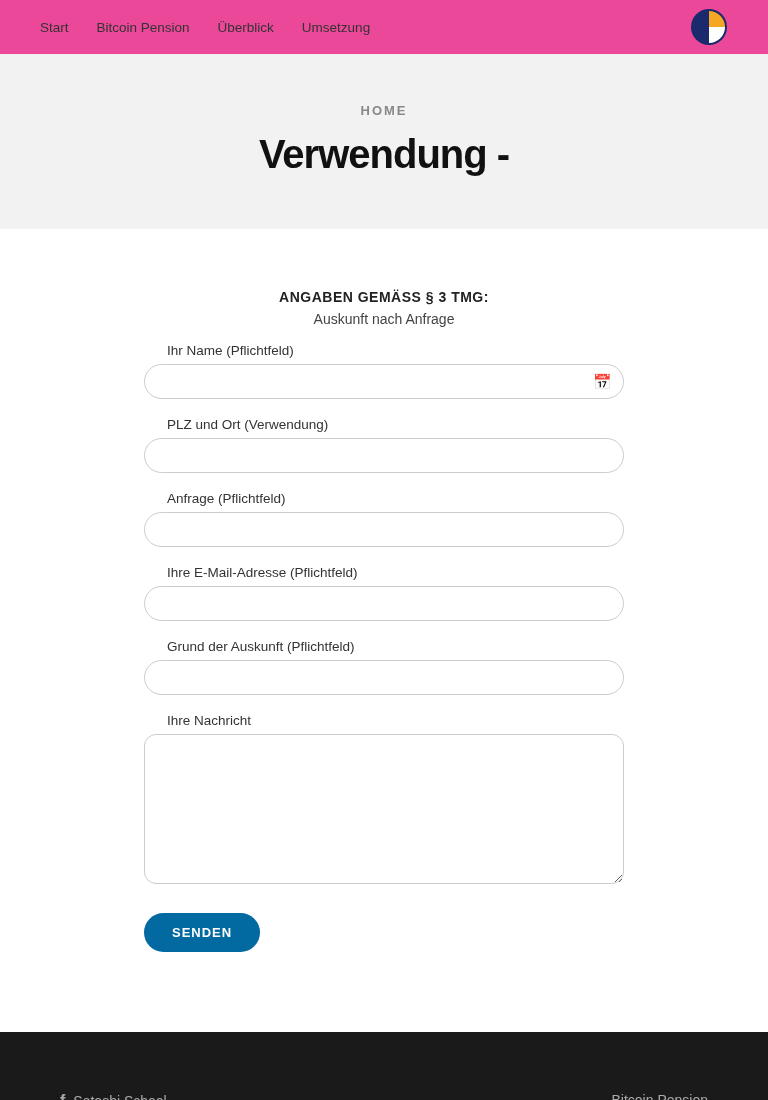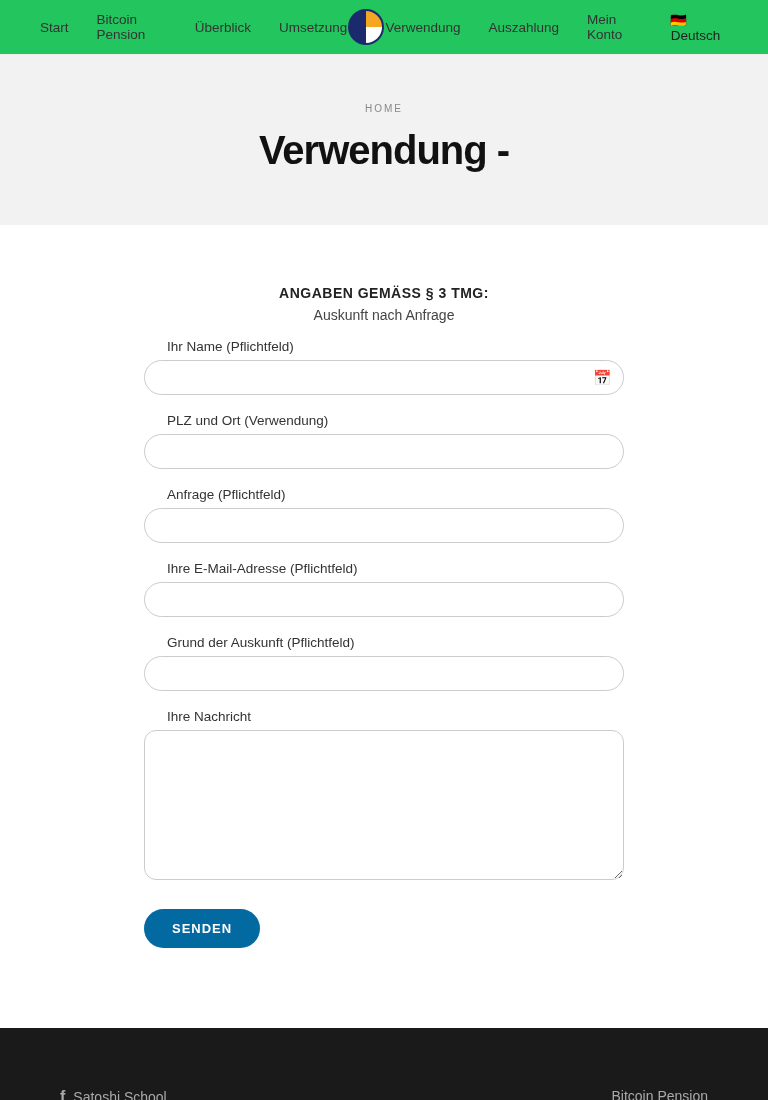--- a/index.html
+++ b/index.html
@@ -1,38 +1,38 @@
 <!DOCTYPE html>
 <html><head>
   <meta charset="utf-8">
   <style>
     * { box-sizing: border-box; margin: 0; padding: 0; }
     body { font-family: -apple-system, BlinkMacSystemFont, 'Segoe UI', Helvetica, Arial, sans-serif; font-size: 14px; color: #222; background: #fff; }
 
     
     nav {
       display: flex; align-items: center; justify-content: space-between;
-      padding: 0 40px; height: 55px; background: #22c55e;
+      padding: 0 40px; height: 55px; background: #ec4899;
       border-bottom: 1px solid #eee;
     }
     .nav-links { display: flex; align-items: center; gap: 28px; }
     .nav-links a { text-decoration: none; color: #333; font-size: 13.5px; }
     .nav-logo { display: flex; align-items: center; }
     .nav-logo svg { width: 38px; height: 38px; }
     .nav-right { display: flex; align-items: center; gap: 28px; }
     .nav-right a { text-decoration: none; color: #333; font-size: 13.5px; }
     .lang-flag { font-size: 13.5px; }
 
     
     .hero {
       background: #f2f2f2; text-align: center;
       padding: 48px 20px 52px;
     }
     .hero-breadcrumb {
-      font-size: 10px; letter-spacing: 2px; color: #888; text-transform: uppercase; margin-bottom: 14px;
+      font-size: 13px; letter-spacing: 2px; color: #888; text-transform: uppercase; margin-bottom: 14px; font-weight: bold;
     }
     .hero-title {
       font-size: 40px; font-weight: 900; letter-spacing: -1px; color: #111;
     }
 
     
     .main-content {
       max-width: 520px; margin: 0 auto; padding: 60px 20px 80px;
     }
     .section-heading {
@@ -94,26 +94,20 @@
 
   <div class="nav-logo">
     <svg viewBox="0 0 38 38" xmlns="http://www.w3.org/2000/svg">
       <circle cx="19" cy="19" r="18" fill="#1a2a6c"></circle>
       <path d="M19 19 L19 3 A16 16 0 0 1 35 19 Z" fill="#f5a623"></path>
       <path d="M19 19 L35 19 A16 16 0 0 1 19 35 Z" fill="#fff"></path>
       <path d="M19 19 L19 35 A16 16 0 0 1 3 19 Z" fill="#1a2a6c"></path>
     </svg>
   </div>
 
-  <div class="nav-right">
-    <a>Verwendung</a>
-    <a>Auszahlung</a>
-    <a>Mein Konto</a>
-    <span class="lang-flag">🇩🇪 Deutsch</span>
-  </div>
 </nav>
 
 <section class="hero">
   <div class="hero-breadcrumb">HOME</div>
   <h1 class="hero-title">Verwendung -</h1>
 </section>
 
 <main class="main-content">
   <p class="section-heading">ANGABEN GEMÄSS § 3 TMG:</p>
   <p class="section-subtext">Auskunft nach Anfrage</p>

